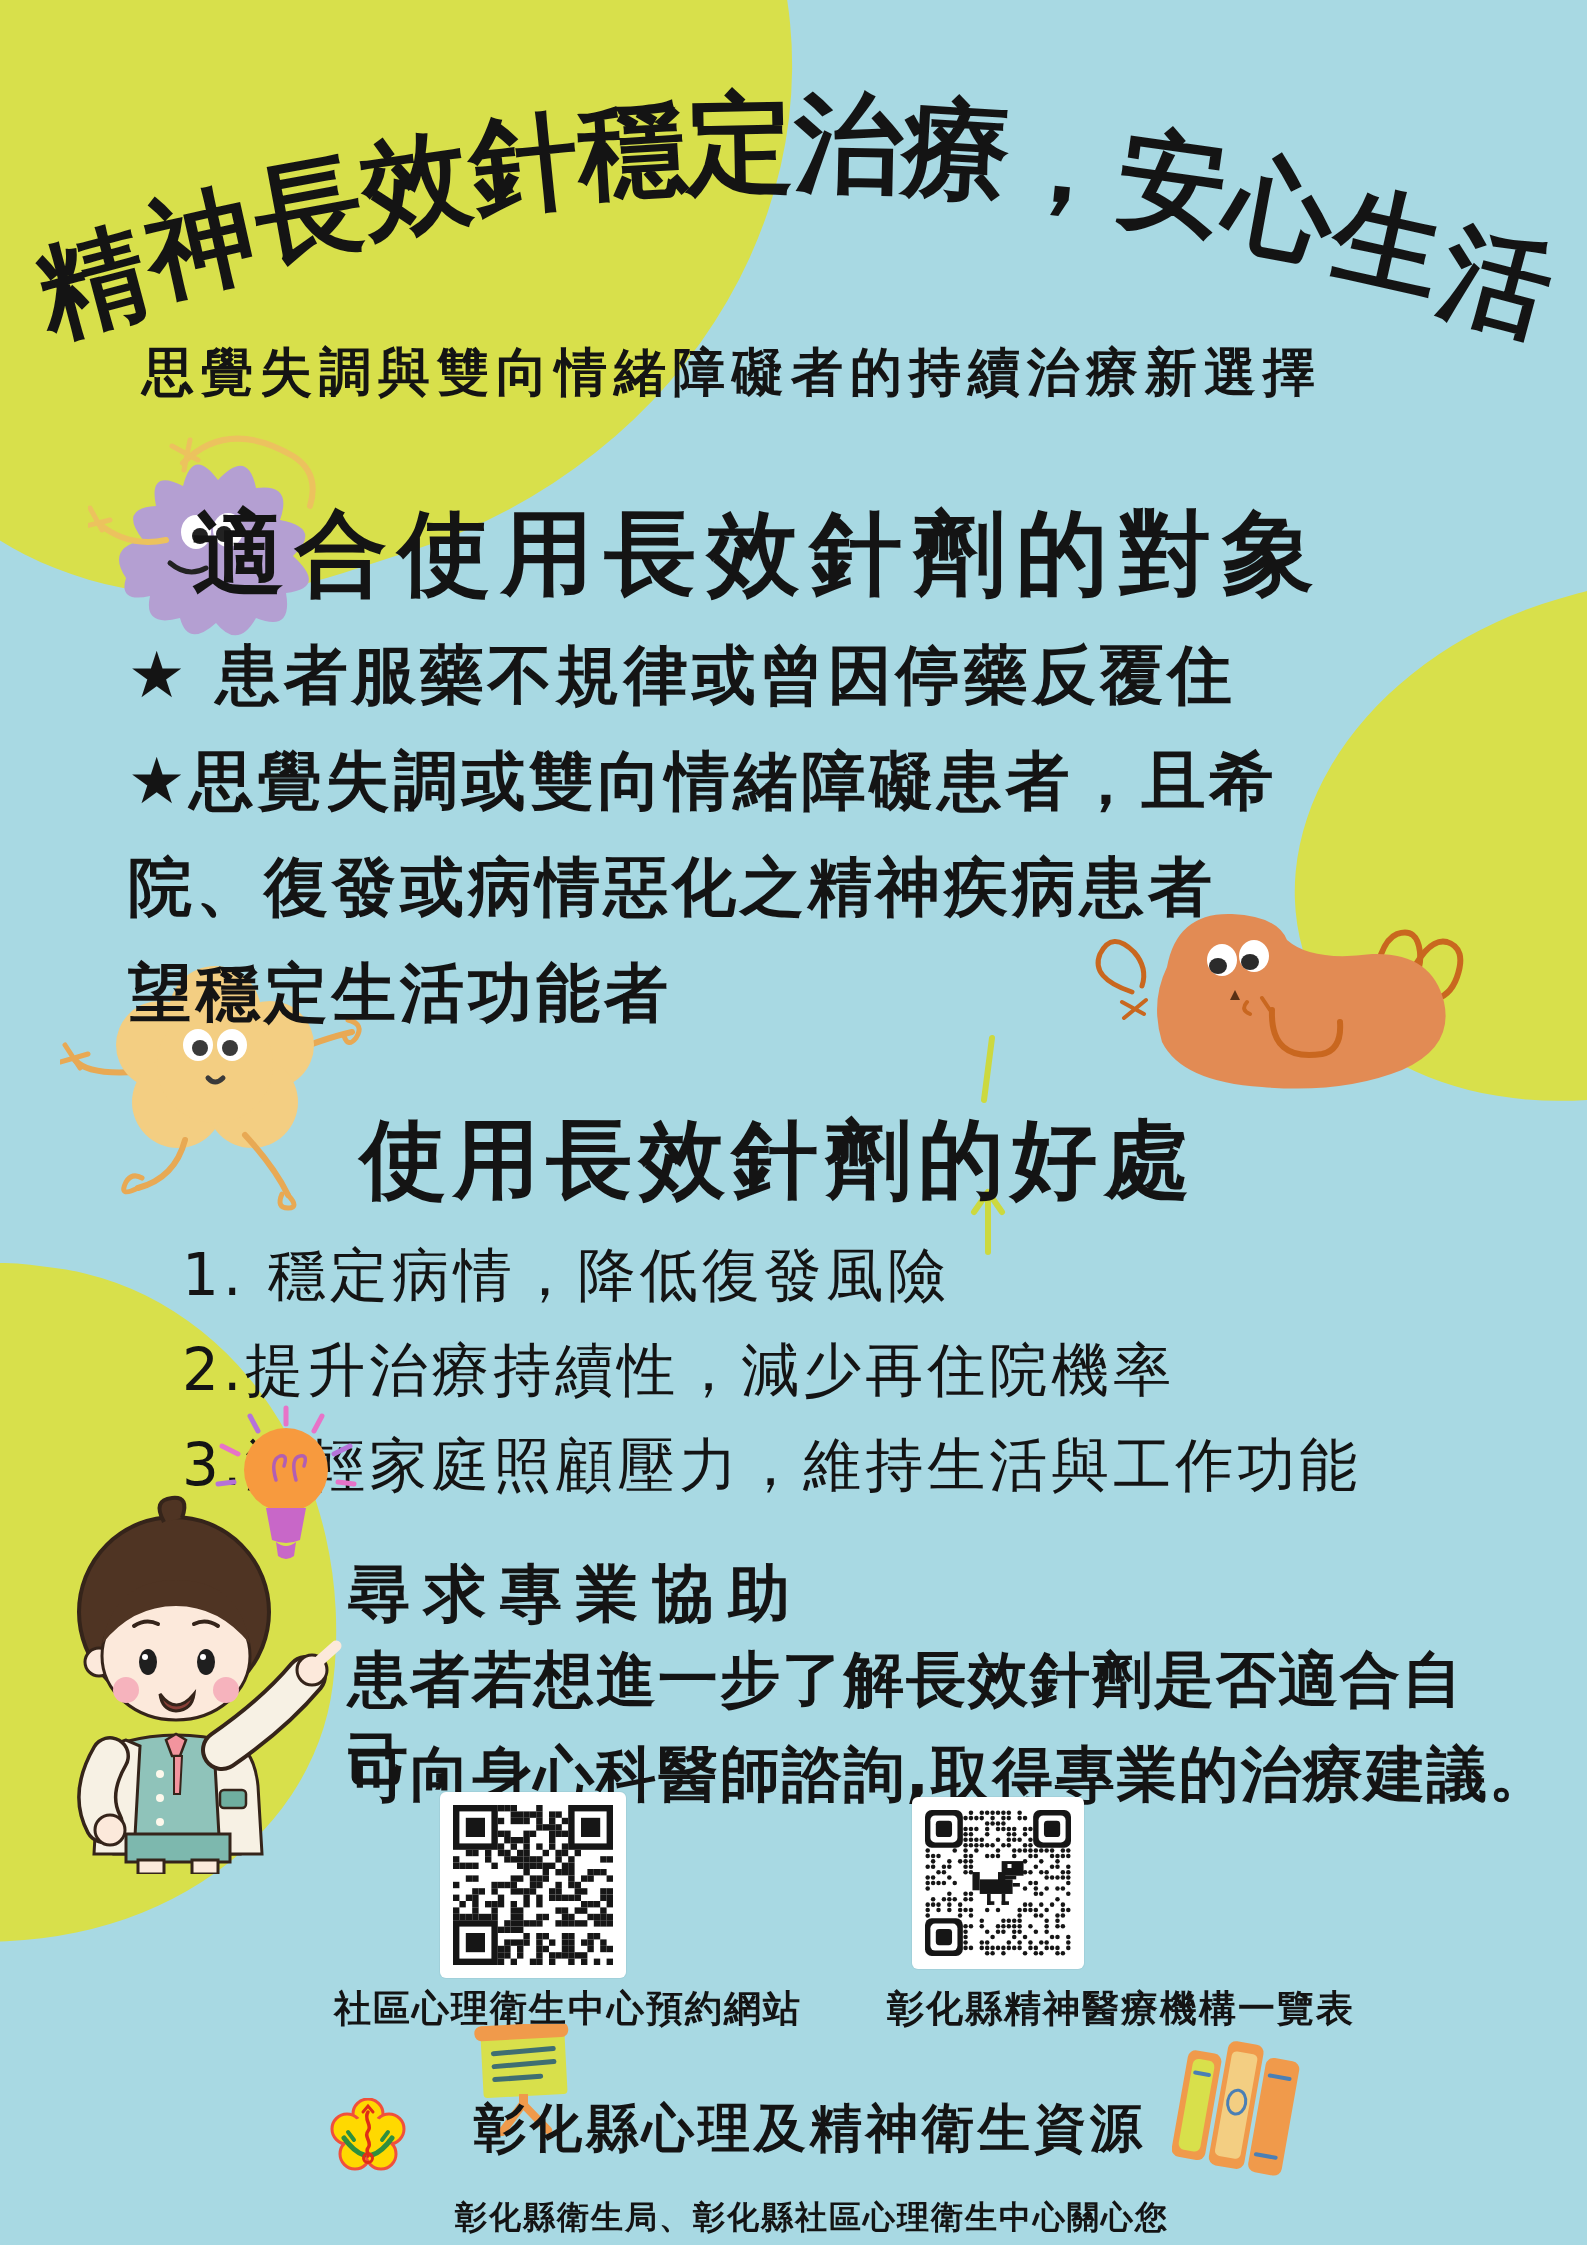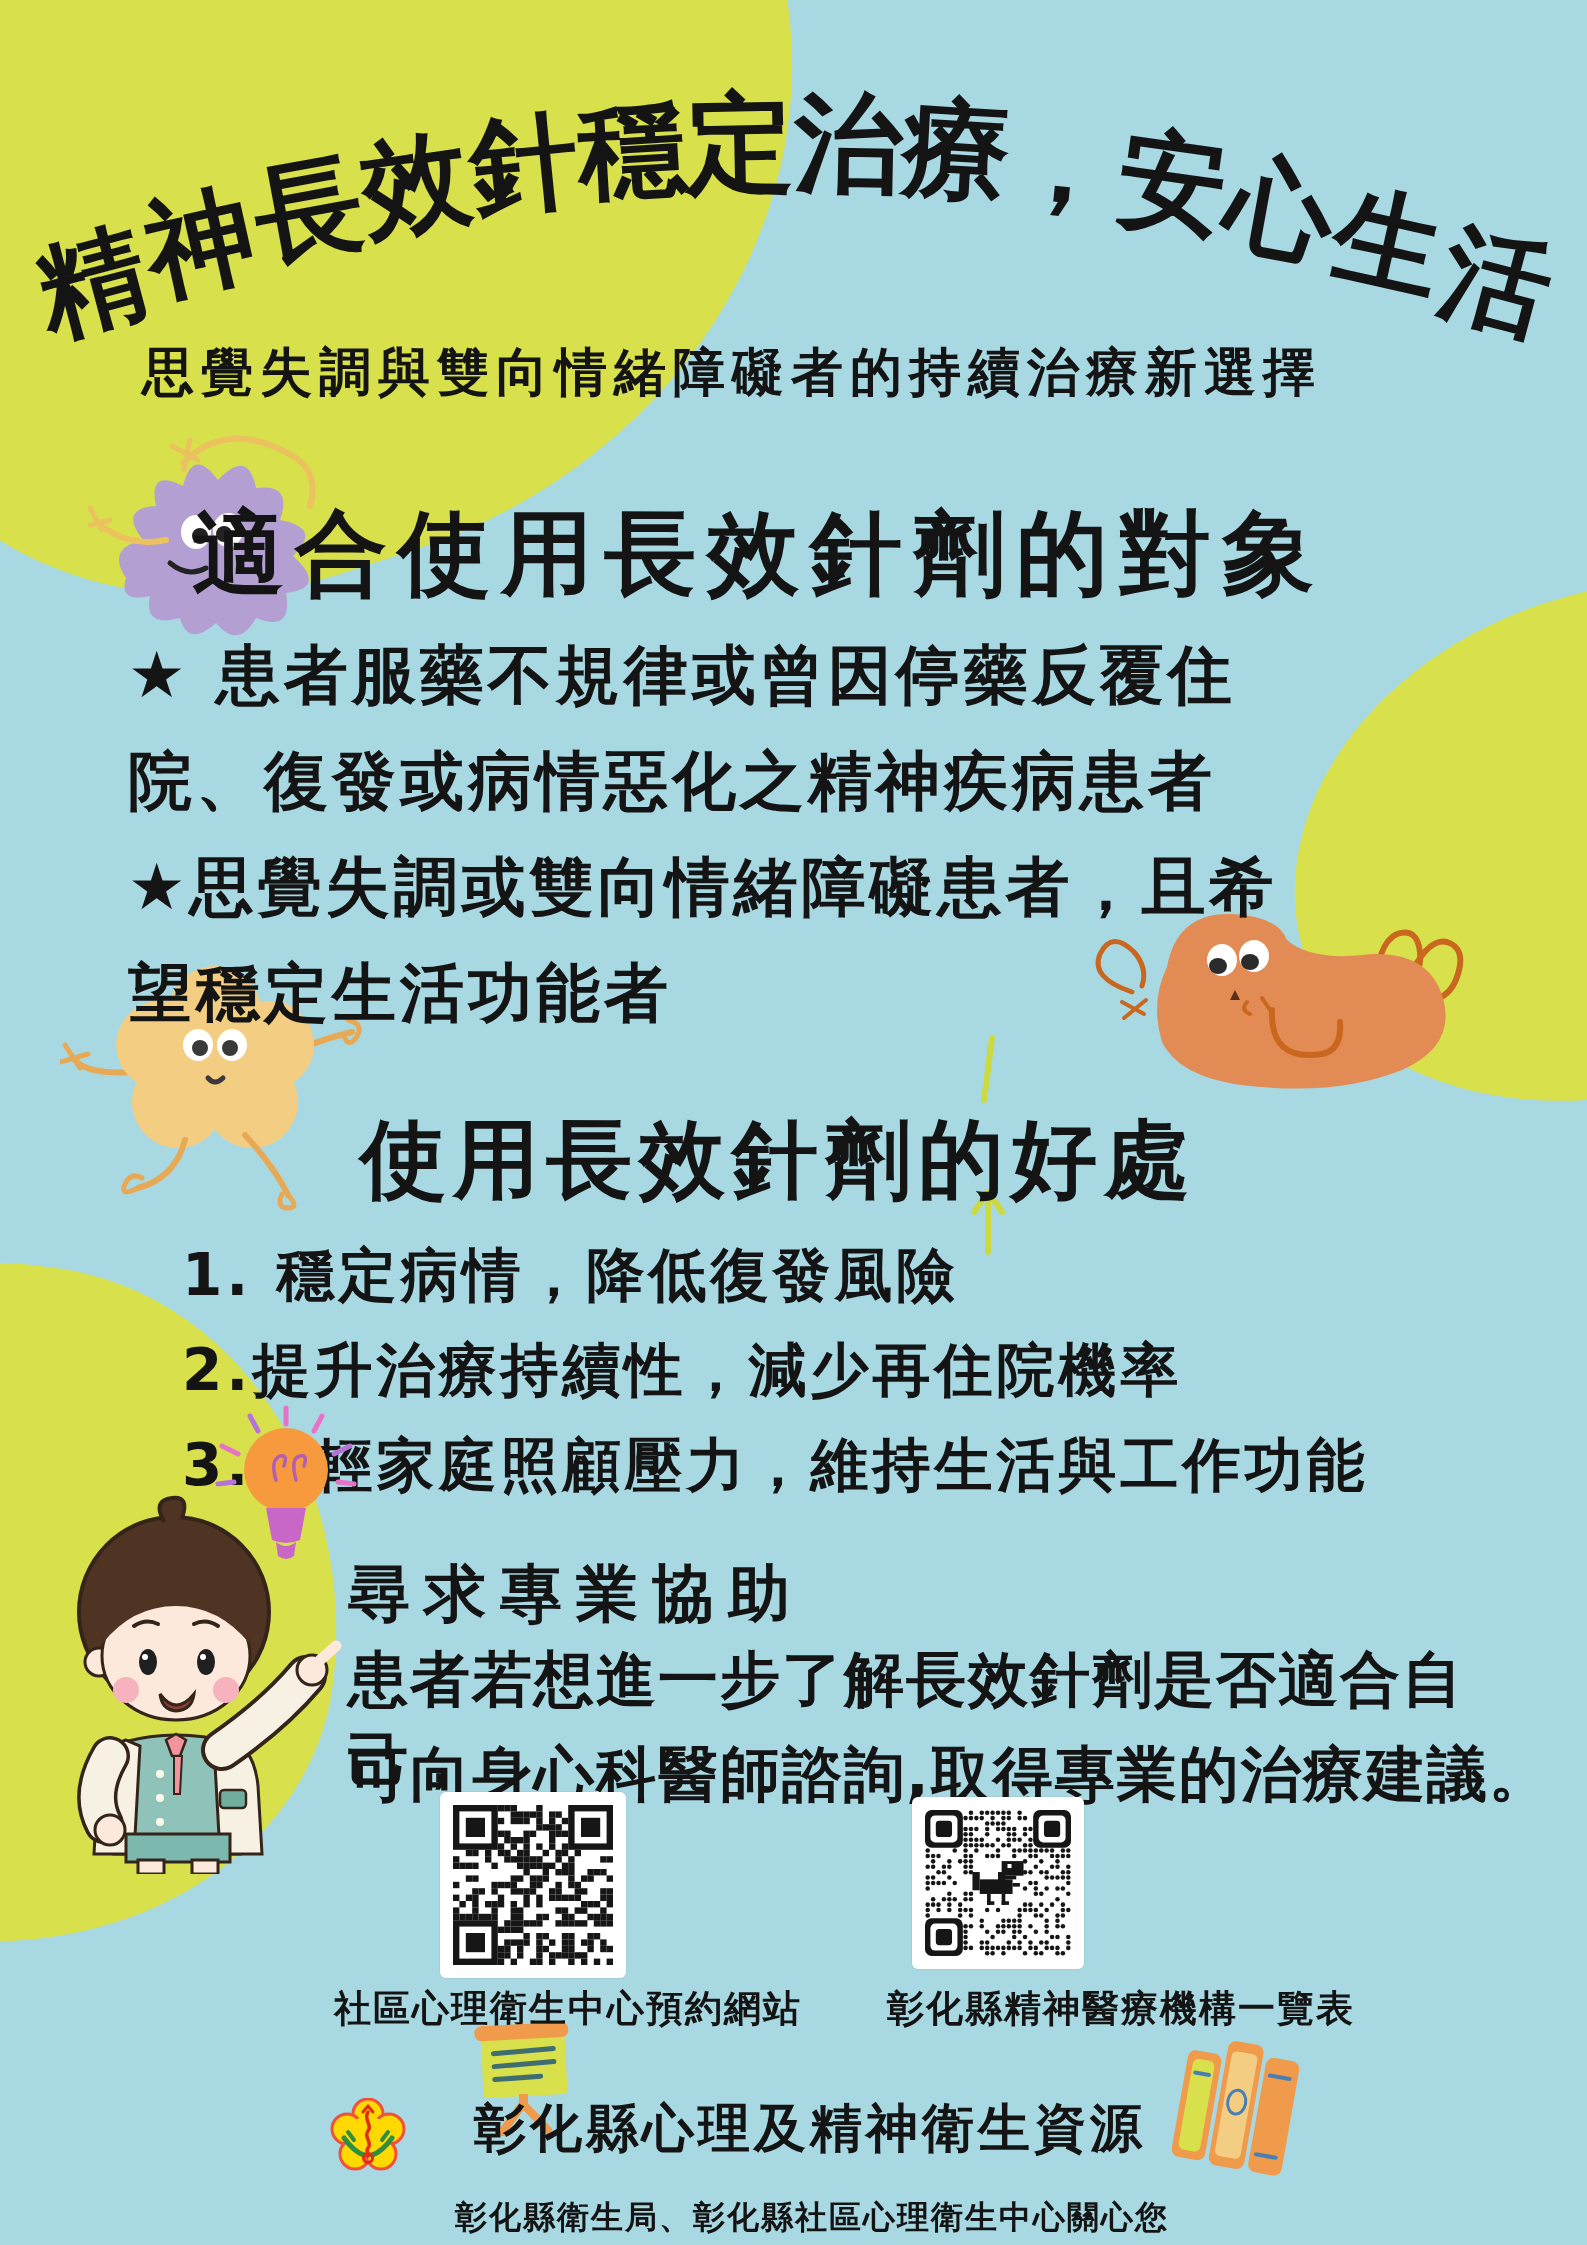--- a/index.html
+++ b/index.html
@@ -20,21 +20,21 @@
   .title{
     left:0;top:84px;width:1587px;display:flex;justify-content:center;
     font-size:108px;font-weight:900;letter-spacing:0;line-height:1.1;
   }
   .title span{display:inline-block;}
   .subtitle{left:142px;top:338px;font-size:52px;font-weight:800;letter-spacing:7px;}
   .h1{left:192px;top:492px;font-size:92px;font-weight:900;letter-spacing:11px;}
   .bullets{left:128px;top:622px;width:1330px;font-size:64px;font-weight:800;
     line-height:106px;letter-spacing:4px;}
   .h2{left:360px;top:1102px;font-size:86px;font-weight:900;letter-spacing:7px;}
-  .list{left:182px;top:1228px;width:1300px;font-size:58px;font-weight:700;
+  .list{left:182px;top:1228px;width:1300px;font-size:58px;font-weight:400;
     line-height:95px;letter-spacing:4px;}
   .help-h{left:348px;top:1552px;font-size:62px;font-weight:900;letter-spacing:14px;}
   .help-l1{left:348px;top:1640px;font-size:60px;font-weight:800;letter-spacing:2px;}
   .help-l2{left:348px;top:1735px;font-size:60px;font-weight:800;letter-spacing:2px;}
   .qr-box{background:#ffffff;border-radius:6px;box-shadow:0 0 0 1px rgba(0,0,0,.04);}
   .qr1{left:440px;top:1792px;width:186px;height:186px;padding:0;}
   .qr2{left:912px;top:1797px;width:172px;height:172px;}
   .qr-box svg{position:absolute;left:13px;top:13px;right:13px;bottom:13px;}
   .qr1 svg{width:160px;height:160px;}
   .qr2 svg{width:146px;height:146px;}
@@ -88,22 +88,22 @@
     <ellipse cx="108" cy="104" rx="15" ry="17" fill="#fff"></ellipse>
     <ellipse cx="140" cy="102" rx="15" ry="17" fill="#fff"></ellipse>
     <circle cx="112" cy="108" r="8" fill="#222"></circle>
     <circle cx="136" cy="106" r="8" fill="#222"></circle>
     <path d="M82 135 Q100 150 118 140" fill="none" stroke="#222" stroke-width="5" stroke-linecap="round"></path>
   </svg>
 
   <div class="abs h1 z2">適合使用長效針劑的對象</div>
   <div class="abs bullets z2">
     <div>★ 患者服藥不規律或曾因停藥反覆住</div>
+    <div>★思覺失調或雙向情緒障礙患者，且希</div>
     <div>院、復發或病情惡化之精神疾病患者</div>
-    <div>★思覺失調或雙向情緒障礙患者，且希</div>
     <div>望穩定生活功能者</div>
   </div>
 
   <svg class="abs z1" style="left:1072px;top:882px;" width="410" height="225" viewBox="0 0 410 225">
     <path d="M300 120 Q305 60 325 52 Q345 45 348 70 Q350 92 335 100" fill="none" stroke="#c9671f" stroke-width="6" stroke-linecap="round"></path>
     <path d="M335 100 Q355 55 375 60 Q395 66 385 95 Q378 115 360 118 L330 160" fill="none" stroke="#c9671f" stroke-width="6" stroke-linecap="round"></path>
     <path d="M60 110 Q18 96 28 72 Q40 48 62 70 Q76 86 70 104" fill="none" stroke="#c9671f" stroke-width="5" stroke-linecap="round"></path>
     <path d="M50 120 L72 132 M52 136 L74 118" stroke="#c9671f" stroke-width="4" stroke-linecap="round"></path>
     <path d="M95 85 Q105 30 160 32 Q205 34 215 58 Q240 80 300 72 Q360 70 372 120 Q382 165 330 188 Q270 212 190 205 Q110 200 90 160 Q78 120 95 85 Z" fill="#e28b54"></path>
     <ellipse cx="150" cy="78" rx="15" ry="16" fill="#fff"></ellipse>

